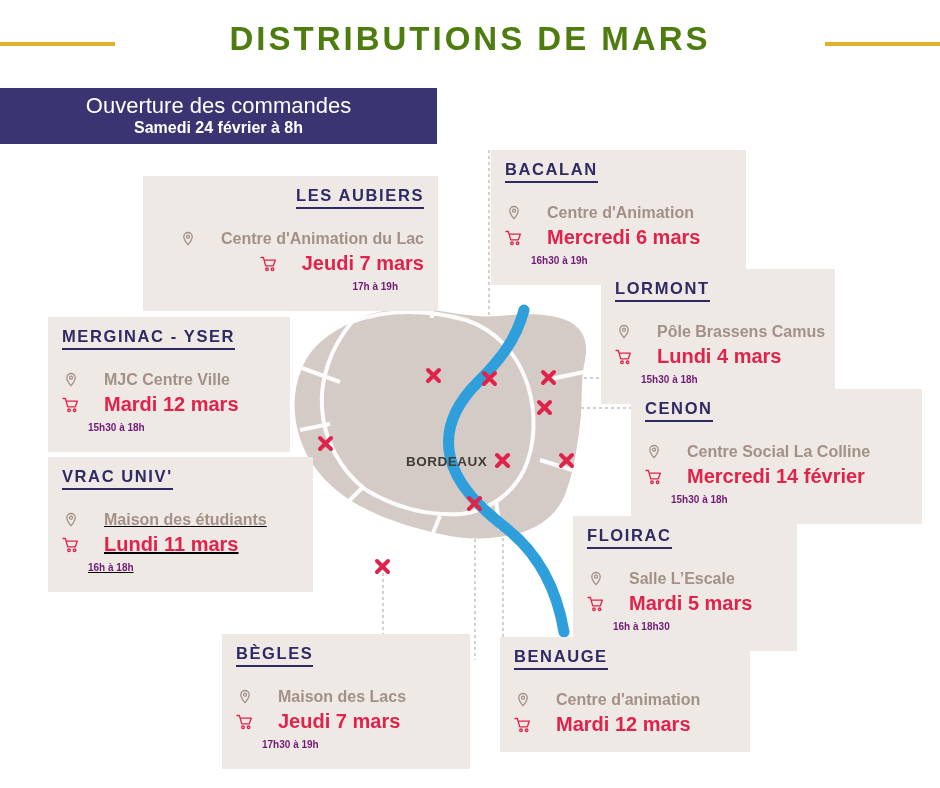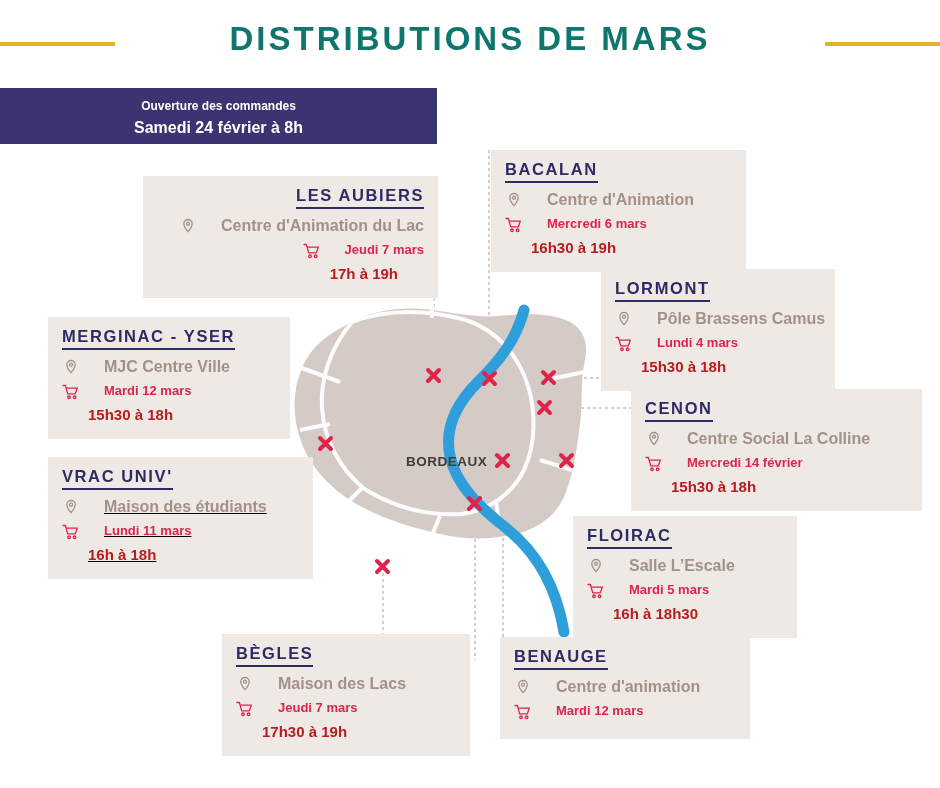--- a/index.html
+++ b/index.html
@@ -24,21 +24,21 @@
   }
   #page-title {
     position: absolute;
     top: 20px;
     left: 0;
     width: 940px;
     text-align: center;
     font-size: 33px;
     font-weight: bold;
     letter-spacing: 3px;
-    color: #0f766e;
+    color: #4d7c0f;
   }
   .header-rule {
     position: absolute;
     top: 42px;
     height: 4px;
     background: #e2b12a;
   }
   #header-rule-left { left: 0; width: 115px; }
   #header-rule-right { right: 0; width: 115px; }
 
@@ -50,23 +50,23 @@
     width: 437px;
     height: 56px;
     background: #3a3473;
     color: #ffffff;
     display: flex;
     flex-direction: column;
     align-items: center;
     justify-content: center;
   }
   #banner-line1 {
-    font-size: 12px;
+    font-size: 22px;
     line-height: 22px;
-    font-weight: bold;
+    font-weight: normal;
   }
   #banner-line2 {
     font-size: 16px;
     line-height: 21px;
     font-weight: bold;
   }
 
   
   #map-layer {
     position: absolute;
@@ -83,21 +83,21 @@
     box-sizing: border-box;
   }
   .card-title {
     font-size: 16.5px;
     font-weight: bold;
     letter-spacing: 1.6px;
     color: #2e2a63;
     border-bottom: 2px solid #2e2a63;
     display: inline-block;
     padding-bottom: 2px;
-    margin-bottom: 7px;
+    margin-bottom: 20px;
     white-space: nowrap;
   }
   .card.align-right { text-align: right; }
   .card-row {
     display: flex;
     align-items: flex-start;
     gap: 24px;
     margin-bottom: 4px;
   }
   .card.align-right .card-row { justify-content: flex-end; }
@@ -110,29 +110,29 @@
   }
   .card-icon svg { display: block; }
   .place {
     font-size: 16px;
     color: #a39187;
     font-weight: bold;
     line-height: 20px;
     white-space: nowrap;
   }
   .date {
-    font-size: 13px;
+    font-size: 20px;
     color: #e0234a;
     font-weight: bold;
     line-height: 20px;
     white-space: nowrap;
   }
   .hours {
-    font-size: 15px;
-    color: #b91c1c;
+    font-size: 10px;
+    color: #701a75;
     font-weight: bold;
     line-height: 20px;
     white-space: nowrap;
     padding-left: 26px;
   }
   .card.align-right .hours { padding-left: 0; padding-right: 26px; }
 
   
   #card-les-aubiers  { left: 143px; top: 176px; width: 295px; }
   #card-bacalan      { left: 491px; top: 150px; width: 255px; }

